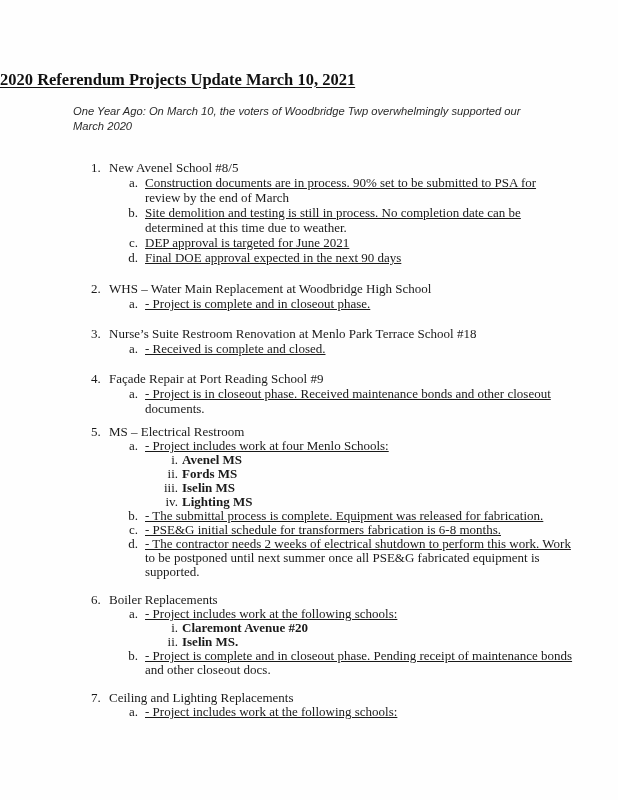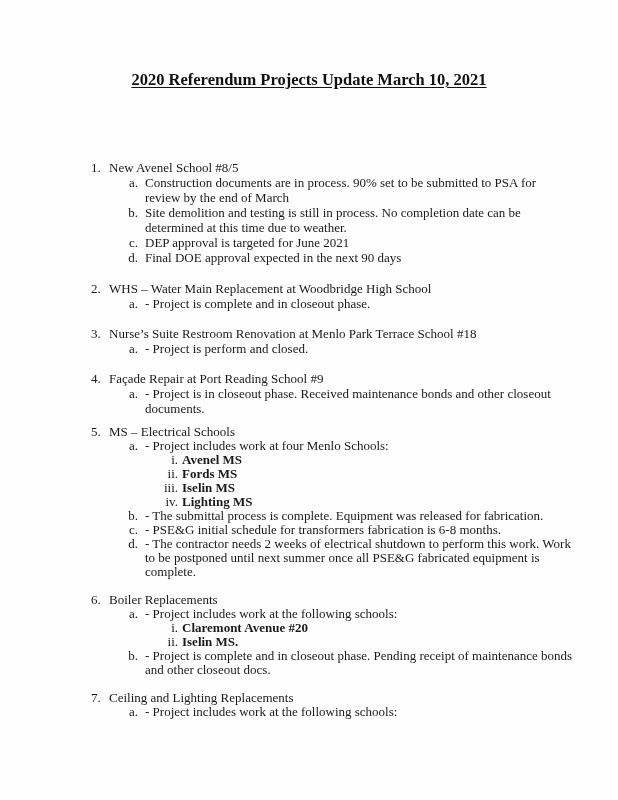--- a/index.html
+++ b/index.html
@@ -19,21 +19,20 @@
       left: 0; top: 0;
       width: 618px;
       height: 800px;
       background: #fefefe;
     }
     .title {
       position: absolute;
       top: 70px;
       left: 0;
       width: 618px;
-      text-align: center;
       font-family: "Liberation Serif", serif;
       font-weight: bold;
       font-size: 16.5px;
       text-decoration: underline;
       text-underline-offset: 2px;
       color: #111;
       letter-spacing: 0px;
     }
     .intro {
       position: absolute;
@@ -61,33 +60,34 @@
       line-height: 14px;
     }
     .num {
       position: absolute;
       display: inline-block;
       text-align: right;
     }
     .lvl1 .num { left: 91px; width: 14px; text-align: left; }
     .lvl1 .txt { position: absolute; left: 109px; }
     .lvl2 .num { left: 124px; width: 14px; text-align: right; }
-    .lvl2 .txt { position: absolute; left: 145px; }
+    .lvl2 .txt { position: absolute; left: 145px; text-decoration: underline; }
     .cont .txt { position: absolute; left: 145px; }
     .lvl3 .num { left: 150px; width: 28px; text-align: right; }
     .lvl3 .txt { position: absolute; left: 182px; font-weight: bold; }
   </style>
 </head>
 <body>
 
 <div class="page">
 
   <div class="title">2020 Referendum Projects Update March 10, 2021</div>
 
   <div class="intro">
+    <div>One Year Ago: On March 10, the voters of Woodbridge Twp overwhelmingly supported our March 2020</div>
   </div>
 
   <div class="list">
 
     <div class="line lvl1" style="top:161px">
       <span class="num">1.</span>
       <span class="txt">New Avenel School #8/5</span>
     </div>
     <div class="line lvl2" style="top:176px">
       <span class="num">a.</span>
@@ -120,38 +120,38 @@
       <span class="num">a.</span>
       <span class="txt">- Project is complete and in closeout phase.</span>
     </div>
 
     <div class="line lvl1" style="top:327px">
       <span class="num">3.</span>
       <span class="txt">Nurse’s Suite Restroom Renovation at Menlo Park Terrace School #18</span>
     </div>
     <div class="line lvl2" style="top:342px">
       <span class="num">a.</span>
-      <span class="txt">- Project is perform and closed.</span>
+      <span class="txt">- Received is complete and closed.</span>
     </div>
 
     <div class="line lvl1" style="top:372px">
       <span class="num">4.</span>
       <span class="txt">Façade Repair at Port Reading School #9</span>
     </div>
     <div class="line lvl2" style="top:387px">
       <span class="num">a.</span>
       <span class="txt">- Project is in closeout phase. Received maintenance bonds and other closeout</span>
     </div>
     <div class="line cont" style="top:402px">
       <span class="txt">documents.</span>
     </div>
 
     <div class="line lvl1" style="top:425px">
       <span class="num">5.</span>
-      <span class="txt">MS – Electrical Schools</span>
+      <span class="txt">MS – Electrical Restroom</span>
     </div>
     <div class="line lvl2" style="top:439px">
       <span class="num">a.</span>
       <span class="txt">- Project includes work at four Menlo Schools:</span>
     </div>
     <div class="line lvl3" style="top:453px">
       <span class="num">i.</span>
       <span class="txt">Avenel MS</span>
     </div>
     <div class="line lvl3" style="top:467px">
@@ -175,21 +175,21 @@
       <span class="txt">- PSE&amp;G initial schedule for transformers fabrication is 6-8 months.</span>
     </div>
     <div class="line lvl2" style="top:537px">
       <span class="num">d.</span>
       <span class="txt">- The contractor needs 2 weeks of electrical shutdown to perform this work. Work</span>
     </div>
     <div class="line cont" style="top:551px">
       <span class="txt">to be postponed until next summer once all PSE&amp;G fabricated equipment is</span>
     </div>
     <div class="line cont" style="top:565px">
-      <span class="txt">complete.</span>
+      <span class="txt">supported.</span>
     </div>
 
     <div class="line lvl1" style="top:593px">
       <span class="num">6.</span>
       <span class="txt">Boiler Replacements</span>
     </div>
     <div class="line lvl2" style="top:607px">
       <span class="num">a.</span>
       <span class="txt">- Project includes work at the following schools:</span>
     </div>

